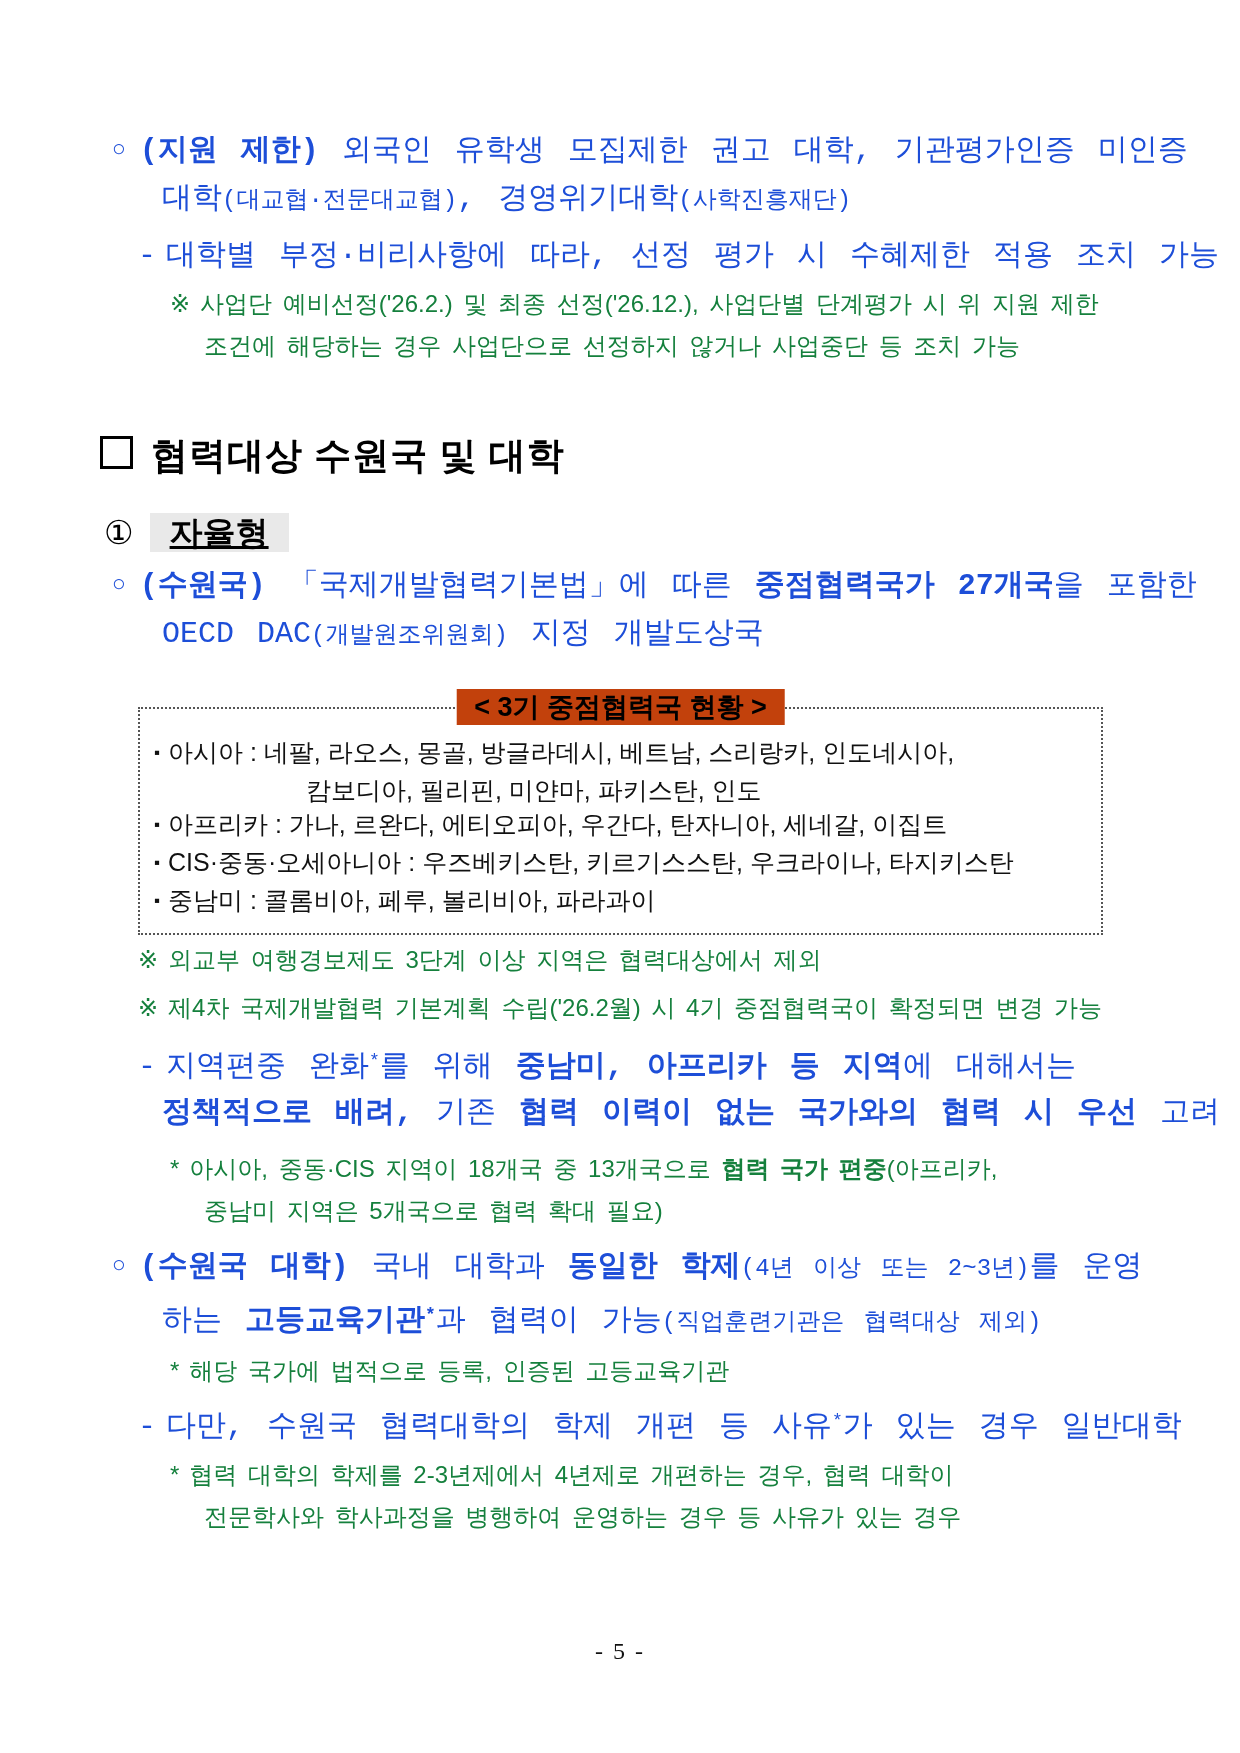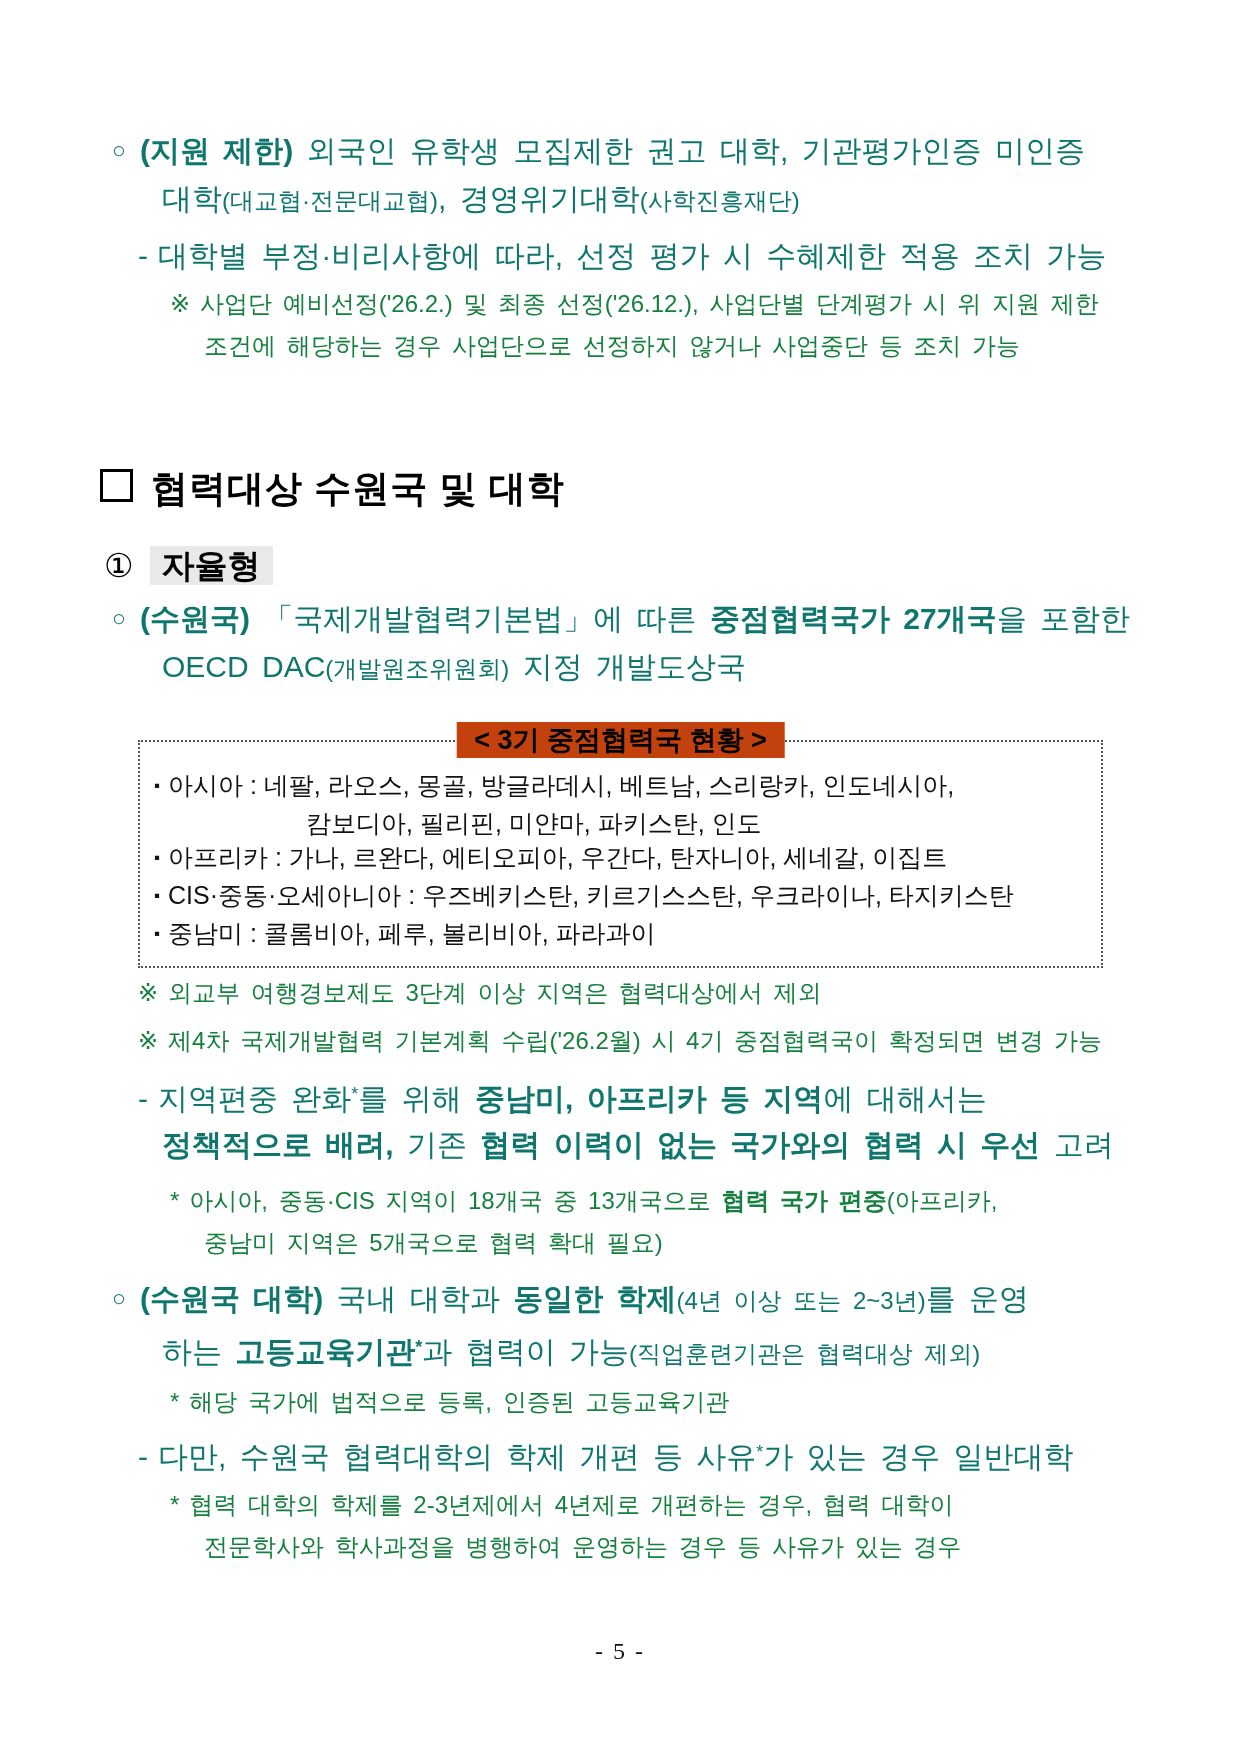--- a/index.html
+++ b/index.html
@@ -8,55 +8,55 @@
     width:1240px;
     height:1753px;
     background:#ffffff;
     color:#111;
     overflow:hidden;
     padding-top:128px;
     box-sizing:border-box;
   }
 
   .line{white-space:nowrap;}
-  .serif-line{font-family:Liberation Sans, sans-serif;font-size:30px;line-height:46px;word-spacing:5px;color:#0f766e;}
+  .serif-line{font-family:Liberation Mono, monospace;font-size:30px;line-height:46px;word-spacing:5px;color:#1d4ed8;}
   .note-line{font-family:"Liberation Sans","DejaVu Sans",sans-serif;font-size:24px;line-height:42px;word-spacing:4px;color:#15803d;}
 
   .r-b1{margin-left:112px;}
   .r-b1c{margin-left:162px;}
   .r-b2{margin-left:138px;}
   .r-n{margin-left:170px;}
   .r-nc{margin-left:204px;}
 
   .b{font-weight:bold;}
   .small{font-size:24px;}
   .sup{font-size:18px;vertical-align:9px;}
 
   .m-circle{font-size:23px;margin-right:14px;position:relative;top:-3px;}
   .m-dash{margin-right:10px;}
   .m-note{margin-right:10px;}
   .m-star{margin-right:10px;}
 
   .section-header{
-    margin-left:100px;margin-top:97px;
+    margin-left:100px;margin-top:64px;
     font-family:"Liberation Sans","DejaVu Sans",sans-serif;
     font-size:37px;font-weight:bold;line-height:50px;color:#000;
     letter-spacing:1px;
   }
   .section-square{
     display:inline-block;width:27px;height:27px;border:3px solid #000;
     margin-right:18px;vertical-align:-1px;background:#fff;
   }
   .subsection{
     margin-left:104px;margin-top:30px;
     font-family:"Liberation Sans","DejaVu Sans",sans-serif;
     font-size:33px;line-height:44px;color:#000;
   }
   .subsection .num{font-weight:normal;margin-right:16px;}
-  .subsection .t{font-weight:bold;background:#e9e9e9;padding:1px 12px;}
+  .subsection .t{font-weight:bold;background:#e9e9e9;padding:1px 20px;text-decoration:underline;}
 
   .dotted-box{
     position:relative;
     margin-left:138px;margin-top:48px;
     width:965px;box-sizing:border-box;
     border:2px dotted #555;
     padding:26px 12px 12px 14px;
   }
   .dotted-box .box-title{
     position:absolute;top:-20px;left:50%;transform:translateX(-50%);

